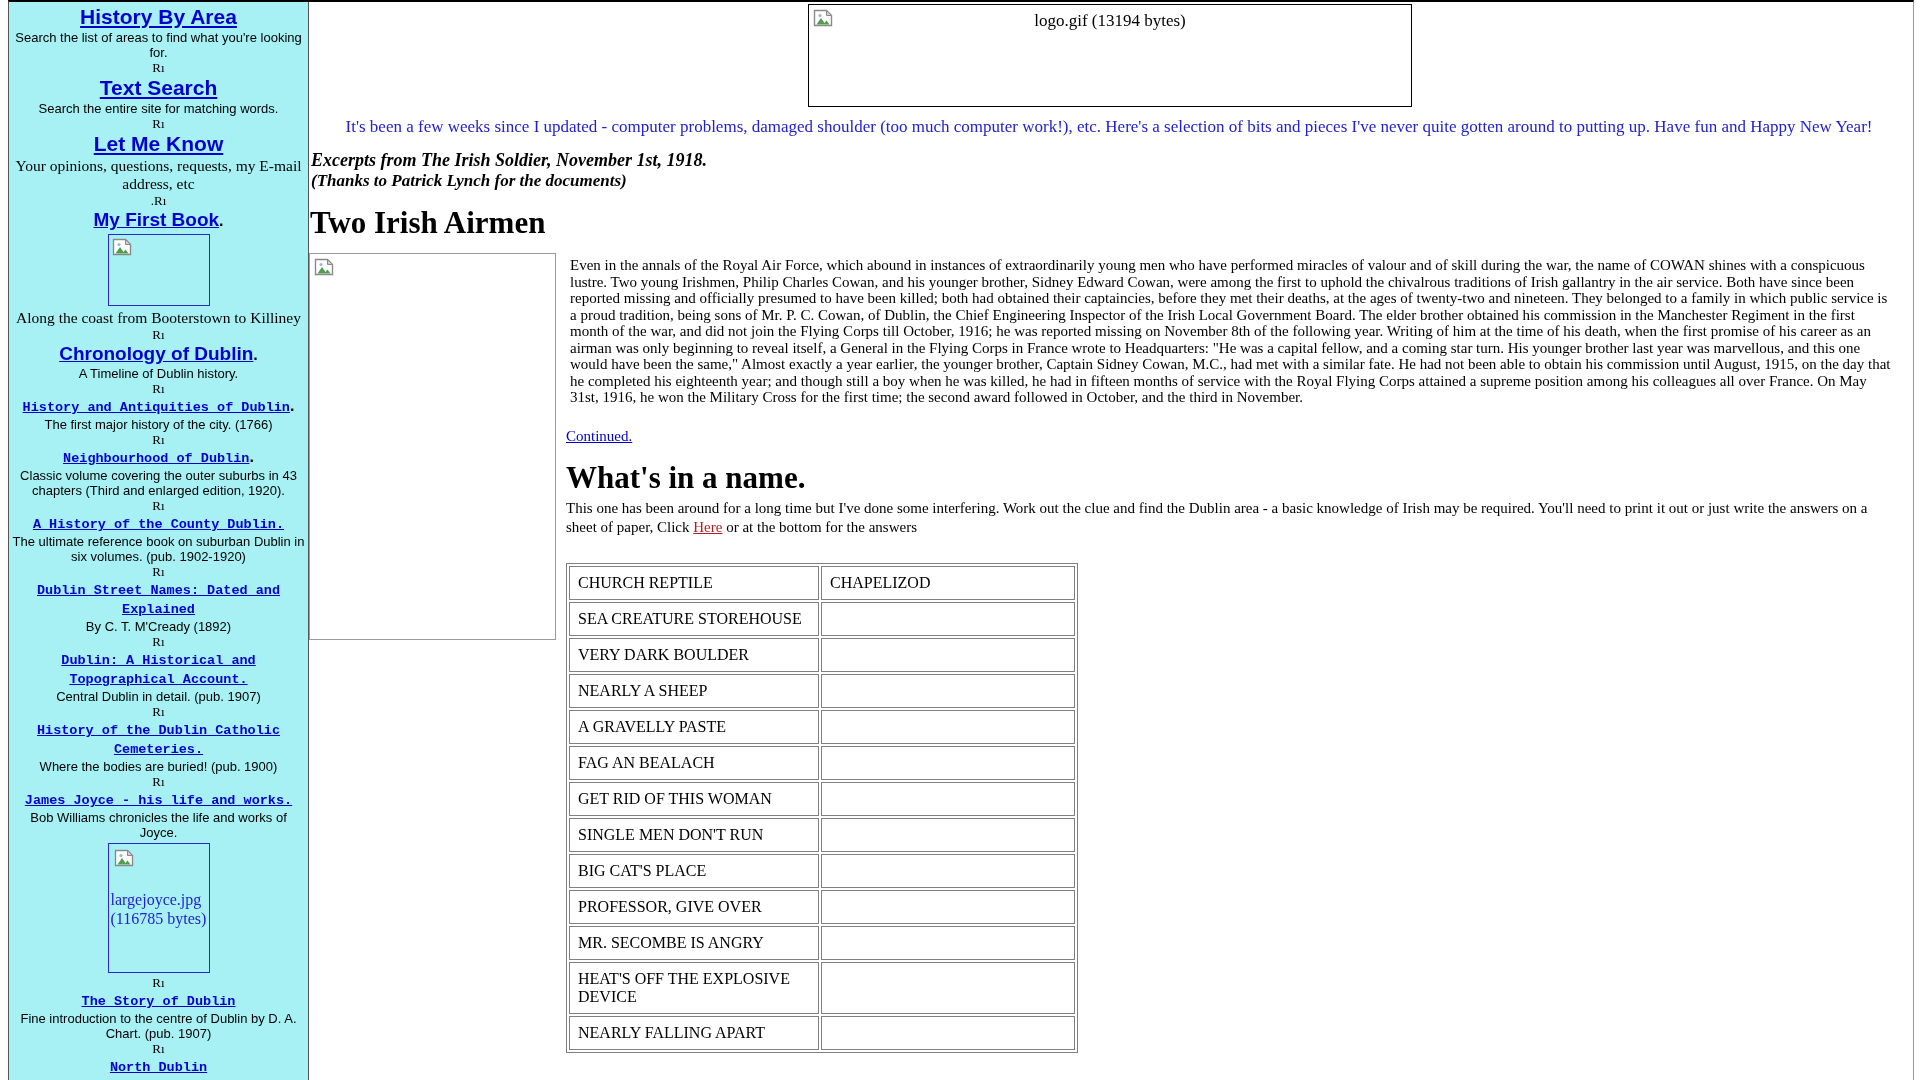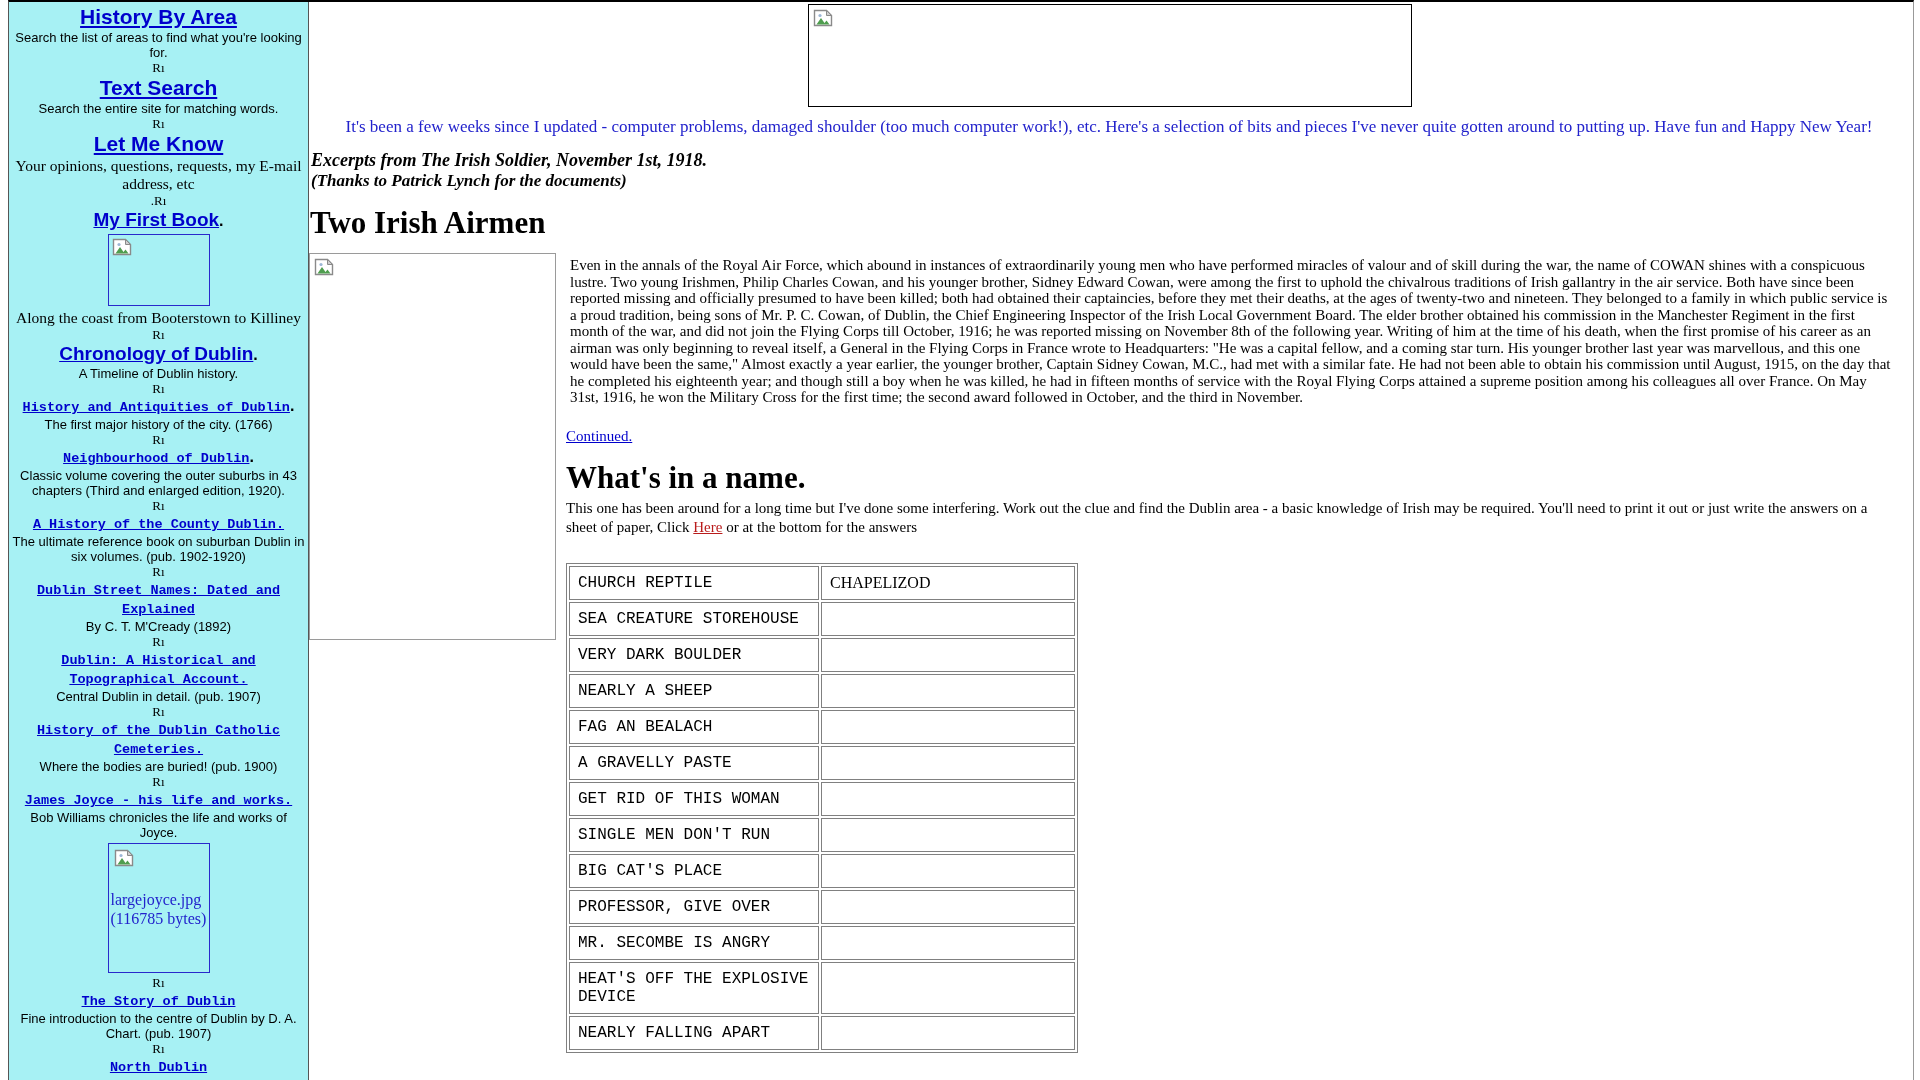--- a/index.html
+++ b/index.html
@@ -43,21 +43,21 @@
   .airmen-body{font-size:15px;line-height:16.5px;margin:4px;}
   .continued-link{display:inline-block;margin-top:18px;font-size:15px;color:#0000cc;text-decoration:underline;}
   .name-sec{}
   .name-sec h1{margin:16px 0 4px 0;}
   .name-instructions{font-size:15px;line-height:19px;margin:0;}
   .name-instructions a{color:#b91c1c;text-decoration:underline;}
   table.puzzle{margin-top:26px;border-collapse:separate;border-spacing:2px;
                border:1px solid #808080;background:#fff;}
   table.puzzle td{border:1px solid #808080;font-size:16px;line-height:18px;
                   padding:7px 8px;vertical-align:middle;}
-  td.clue-cell{width:232px;font-family:Liberation Mono, monospace;}
+  td.clue-cell{width:232px;}
   td.answer-cell{width:236px;}
   a{cursor:pointer;}
 </style>
 </head>
 <body>
 
 <div class="page">
 
   <div class="sidebar">
       <div class="sb-item sb-link-xl"><a>History By Area</a></div>
@@ -119,20 +119,21 @@
 
   <div class="main">
 
     <div class="logo-box">
       <span class="logo-icon"><svg width="20" height="18" viewBox="0 0 20 18">
             <path d="M1.5 1.5 h12 l5 5 v10 h-17 z" fill="#ffffff" stroke="#8a8a8a" stroke-width="1.4"></path>
             <path d="M13.5 1.5 v5 h5 z" fill="#cfcfcf" stroke="#8a8a8a" stroke-width="1"></path>
             <path d="M3.5 15.5 L8 9 l3.5 5 2-2.5 3 4z" fill="#4f9e4f"></path>
             <circle cx="7" cy="6.5" r="1.6" fill="#9db7d6"></circle>
           </svg></span>
+      <div class="logo-alt">logo.gif (13194 bytes)</div>
     </div>
 
     <div class="intro">It's been a few weeks since I updated - computer problems, damaged shoulder (too much computer work!), etc. Here's a selection of bits and pieces I've never quite gotten around to putting up. Have fun and Happy New Year!</div>
 
     <div class="excerpts-title">Excerpts from The Irish Soldier, November 1st, 1918.</div>
     <div class="excerpts-credit">(Thanks to Patrick Lynch for the documents)</div>
 
     <h1 class="sec-heading">Two Irish Airmen</h1>
 
     <div class="airmen-row">
@@ -168,26 +169,26 @@
     <td class="clue-cell">VERY DARK BOULDER</td>
     <td class="answer-cell"></td>
   </tr>
 
   <tr>
     <td class="clue-cell">NEARLY A SHEEP</td>
     <td class="answer-cell"></td>
   </tr>
 
   <tr>
+    <td class="clue-cell">A GRAVELLY PASTE</td>
+    <td class="answer-cell"></td>
+  </tr>
+
+  <tr>
     <td class="clue-cell">FAG AN BEALACH</td>
-    <td class="answer-cell"></td>
-  </tr>
-
-  <tr>
-    <td class="clue-cell">A GRAVELLY PASTE</td>
     <td class="answer-cell"></td>
   </tr>
 
   <tr>
     <td class="clue-cell">GET RID OF THIS WOMAN</td>
     <td class="answer-cell"></td>
   </tr>
 
   <tr>
     <td class="clue-cell">SINGLE MEN DON'T RUN</td>

